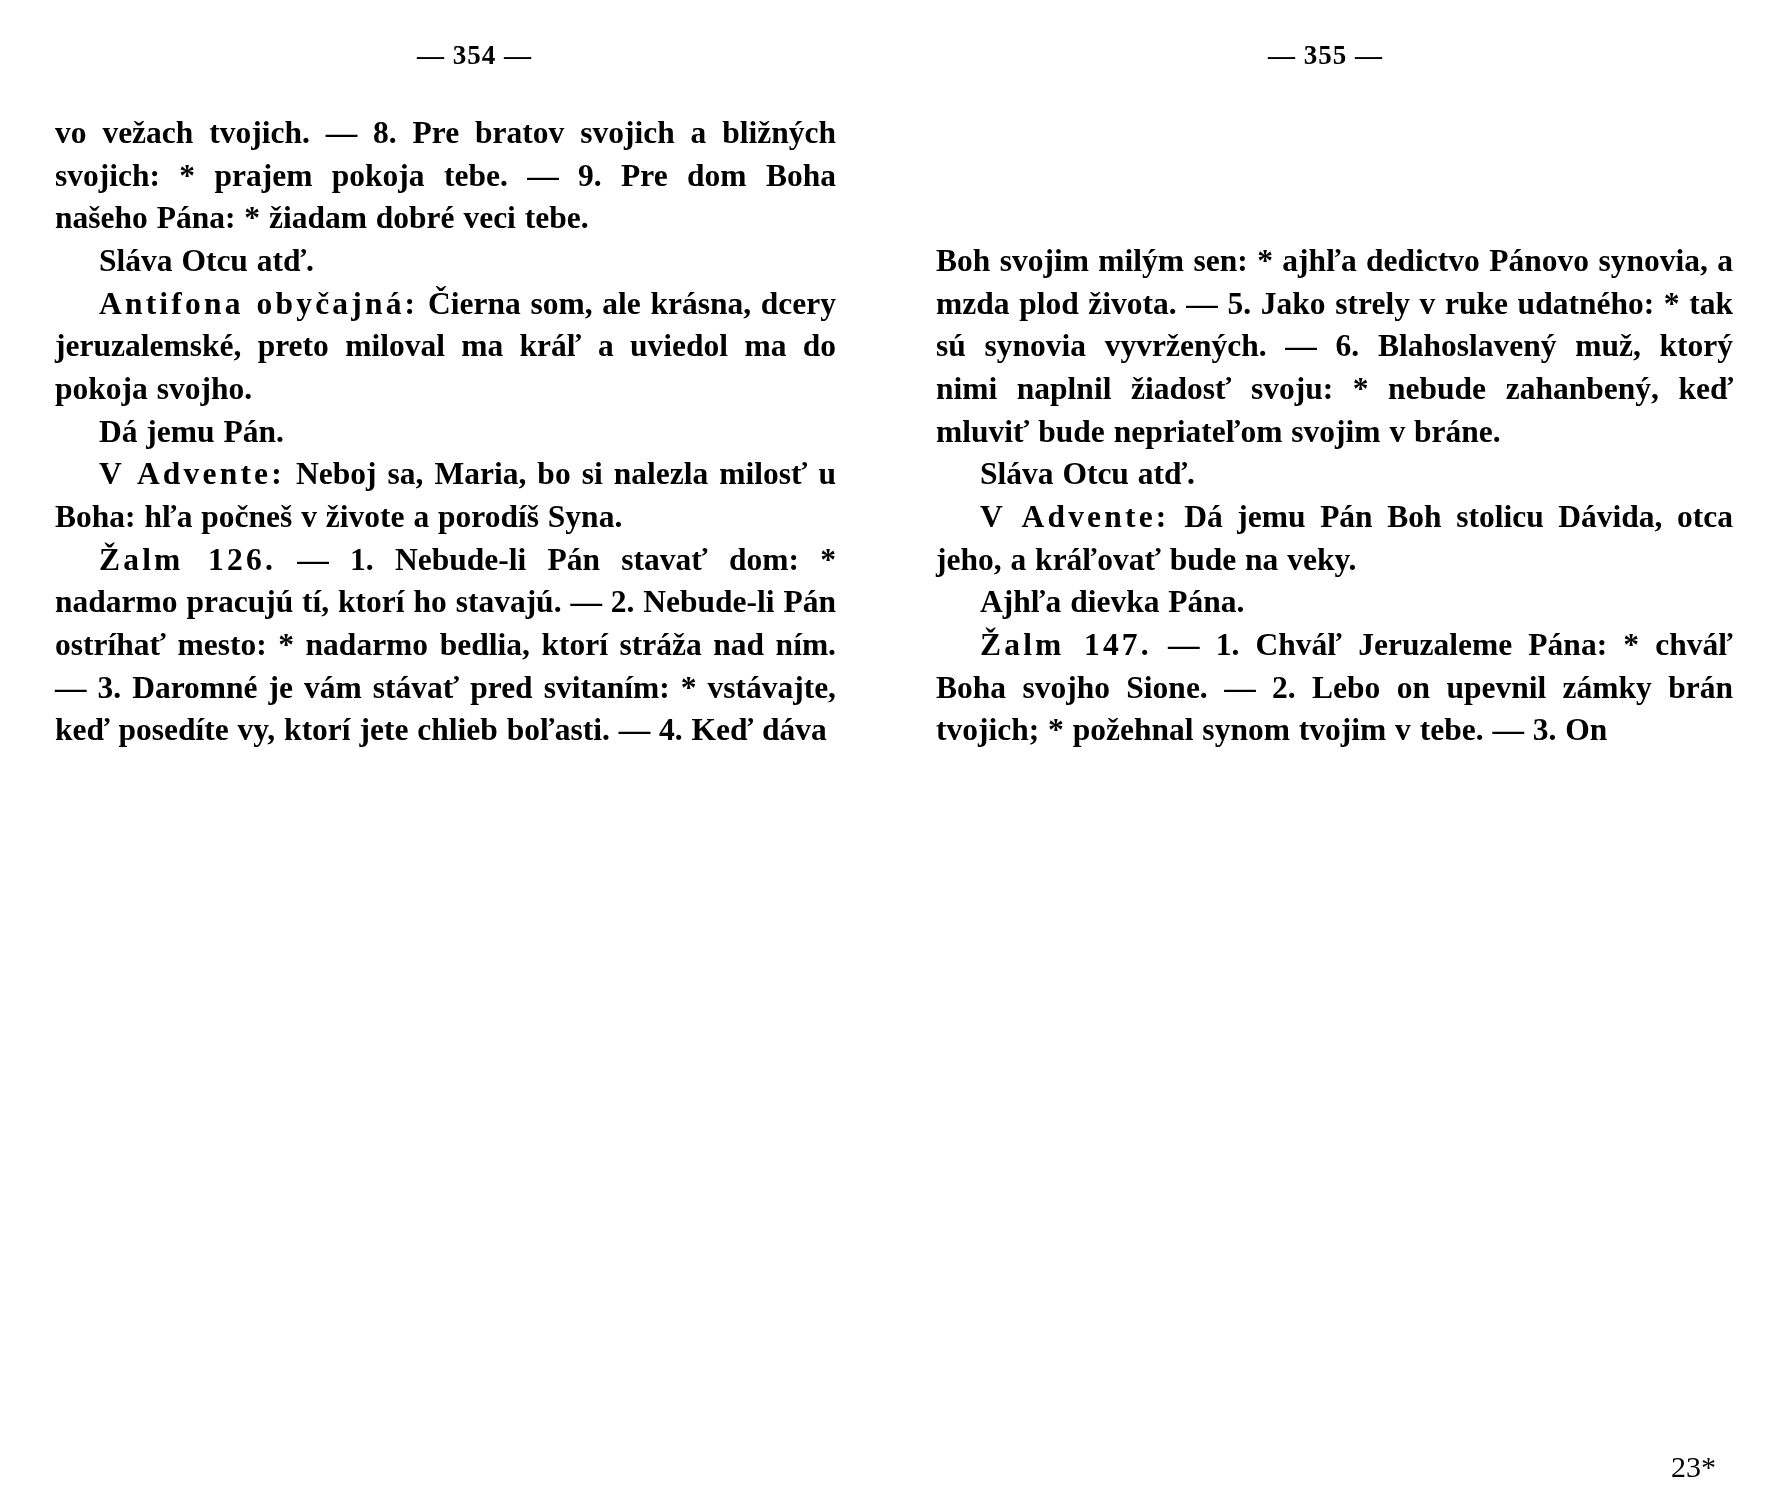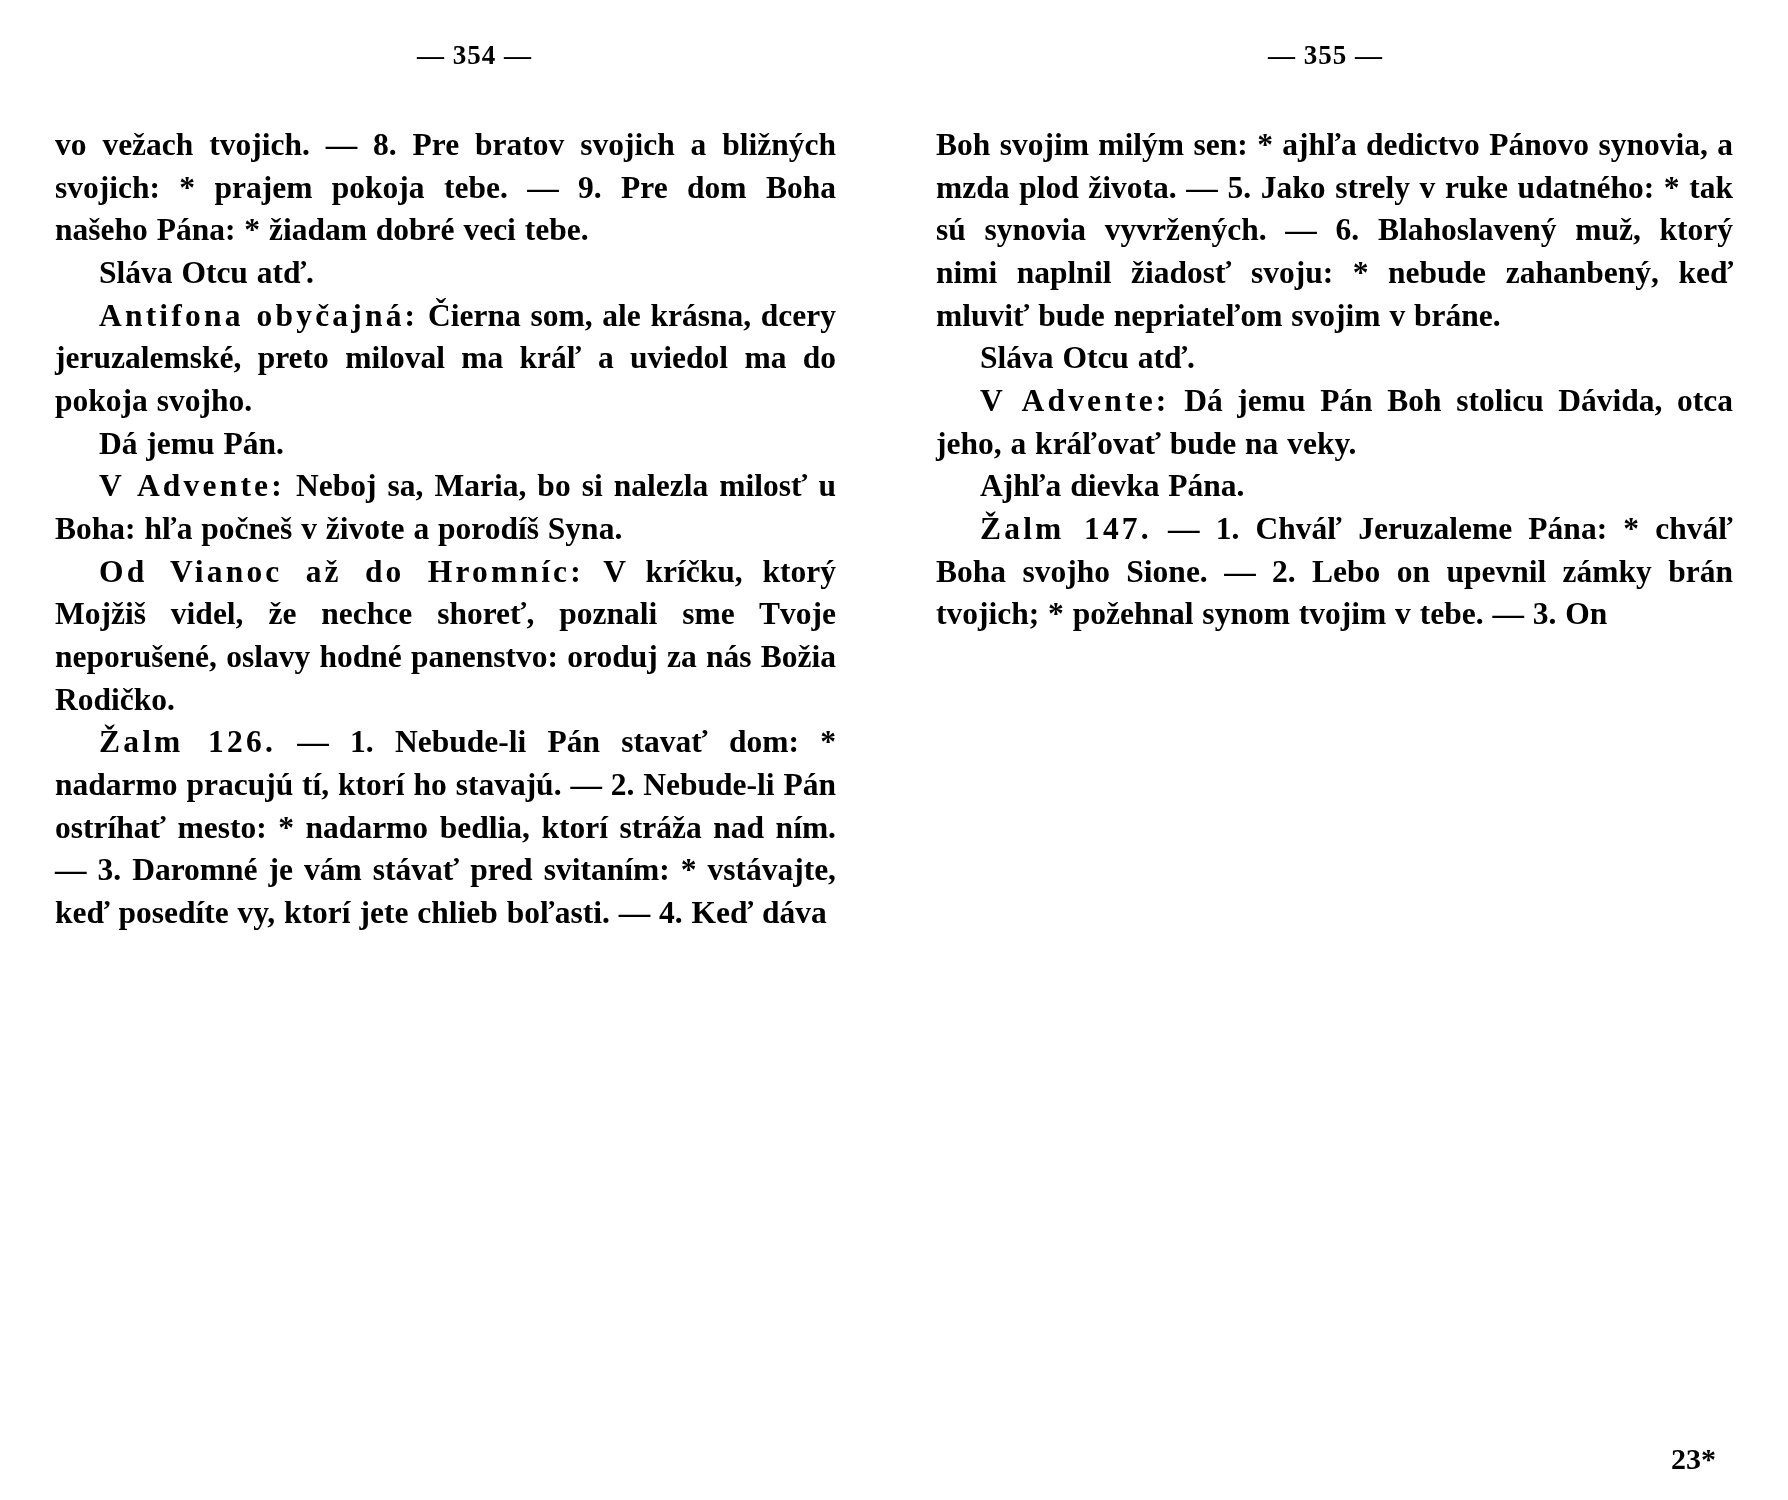--- a/index.html
+++ b/index.html
@@ -32,21 +32,22 @@
     text-align: center;
     font-size: 27px;
     font-weight: bold;
     letter-spacing: 1px;
     font-family: "Liberation Serif", serif;
     padding-top: 10px;
   }
   .columns {
     display: flex;
     width: 100%;
-    margin-top: 34px;
+    margin-top: 22px;
+    align-items: flex-end;
   }
   .col {
     flex: 0 0 50%;
     box-sizing: border-box;
   }
   .col-left { padding-right: 58px; }
   .col-right { padding-left: 42px; }
   p.par {
     margin: 0;
     font-size: 31.5px;
@@ -58,23 +59,23 @@
     font-family: "Liberation Serif", serif;
     -webkit-font-smoothing: none;
   }
   p.indent { text-indent: 44px; }
   .sp {
     letter-spacing: 3.2px;
   }
   .pagenum-bottom {
     position: absolute;
     right: 72px;
-    bottom: 24px;
+    bottom: 16px;
     font-size: 30px;
-    font-weight: bold;
+    font-weight: normal;
     font-family: "Liberation Serif", serif;
   }
 </style>
 </head>
 <body>
 
 <div class="page">
 
   <div class="headers">
     <div class="folio">— 354 —</div>
@@ -99,23 +100,20 @@
 
 
       <p class="par indent">
         <span>Dá jemu Pán.</span>
       </p>
 
       <p class="par indent">
         <span class="sp">V Advente:</span><span> Neboj sa, Maria, bo si nalezla milosť u Boha: hľa počneš v živote a porodíš Syna.</span>
       </p>
 
-      <p class="par indent">
-        <span class="sp">Od Vianoc až do Hromníc:</span><span> V kríčku, ktorý Mojžiš videl, že nechce shoreť, poznali sme Tvoje neporušené, oslavy hodné panenstvo: oroduj za nás Božia Rodičko.</span>
-      </p>
 
 
       <p class="par indent">
         <span class="sp">Žalm 126.</span><span> — 1. Nebude-li Pán stavať dom: * nadarmo pracujú tí, ktorí ho stavajú. — 2. Nebude-li Pán ostríhať mesto: * nadarmo bedlia, ktorí stráža nad ním. — 3. Daromné je vám stávať pred svitaním: * vstávajte, keď posedíte vy, ktorí jete chlieb boľasti. — 4. Keď dáva</span>
       </p>
 
     </div>
 
     <div class="col col-right">
 

